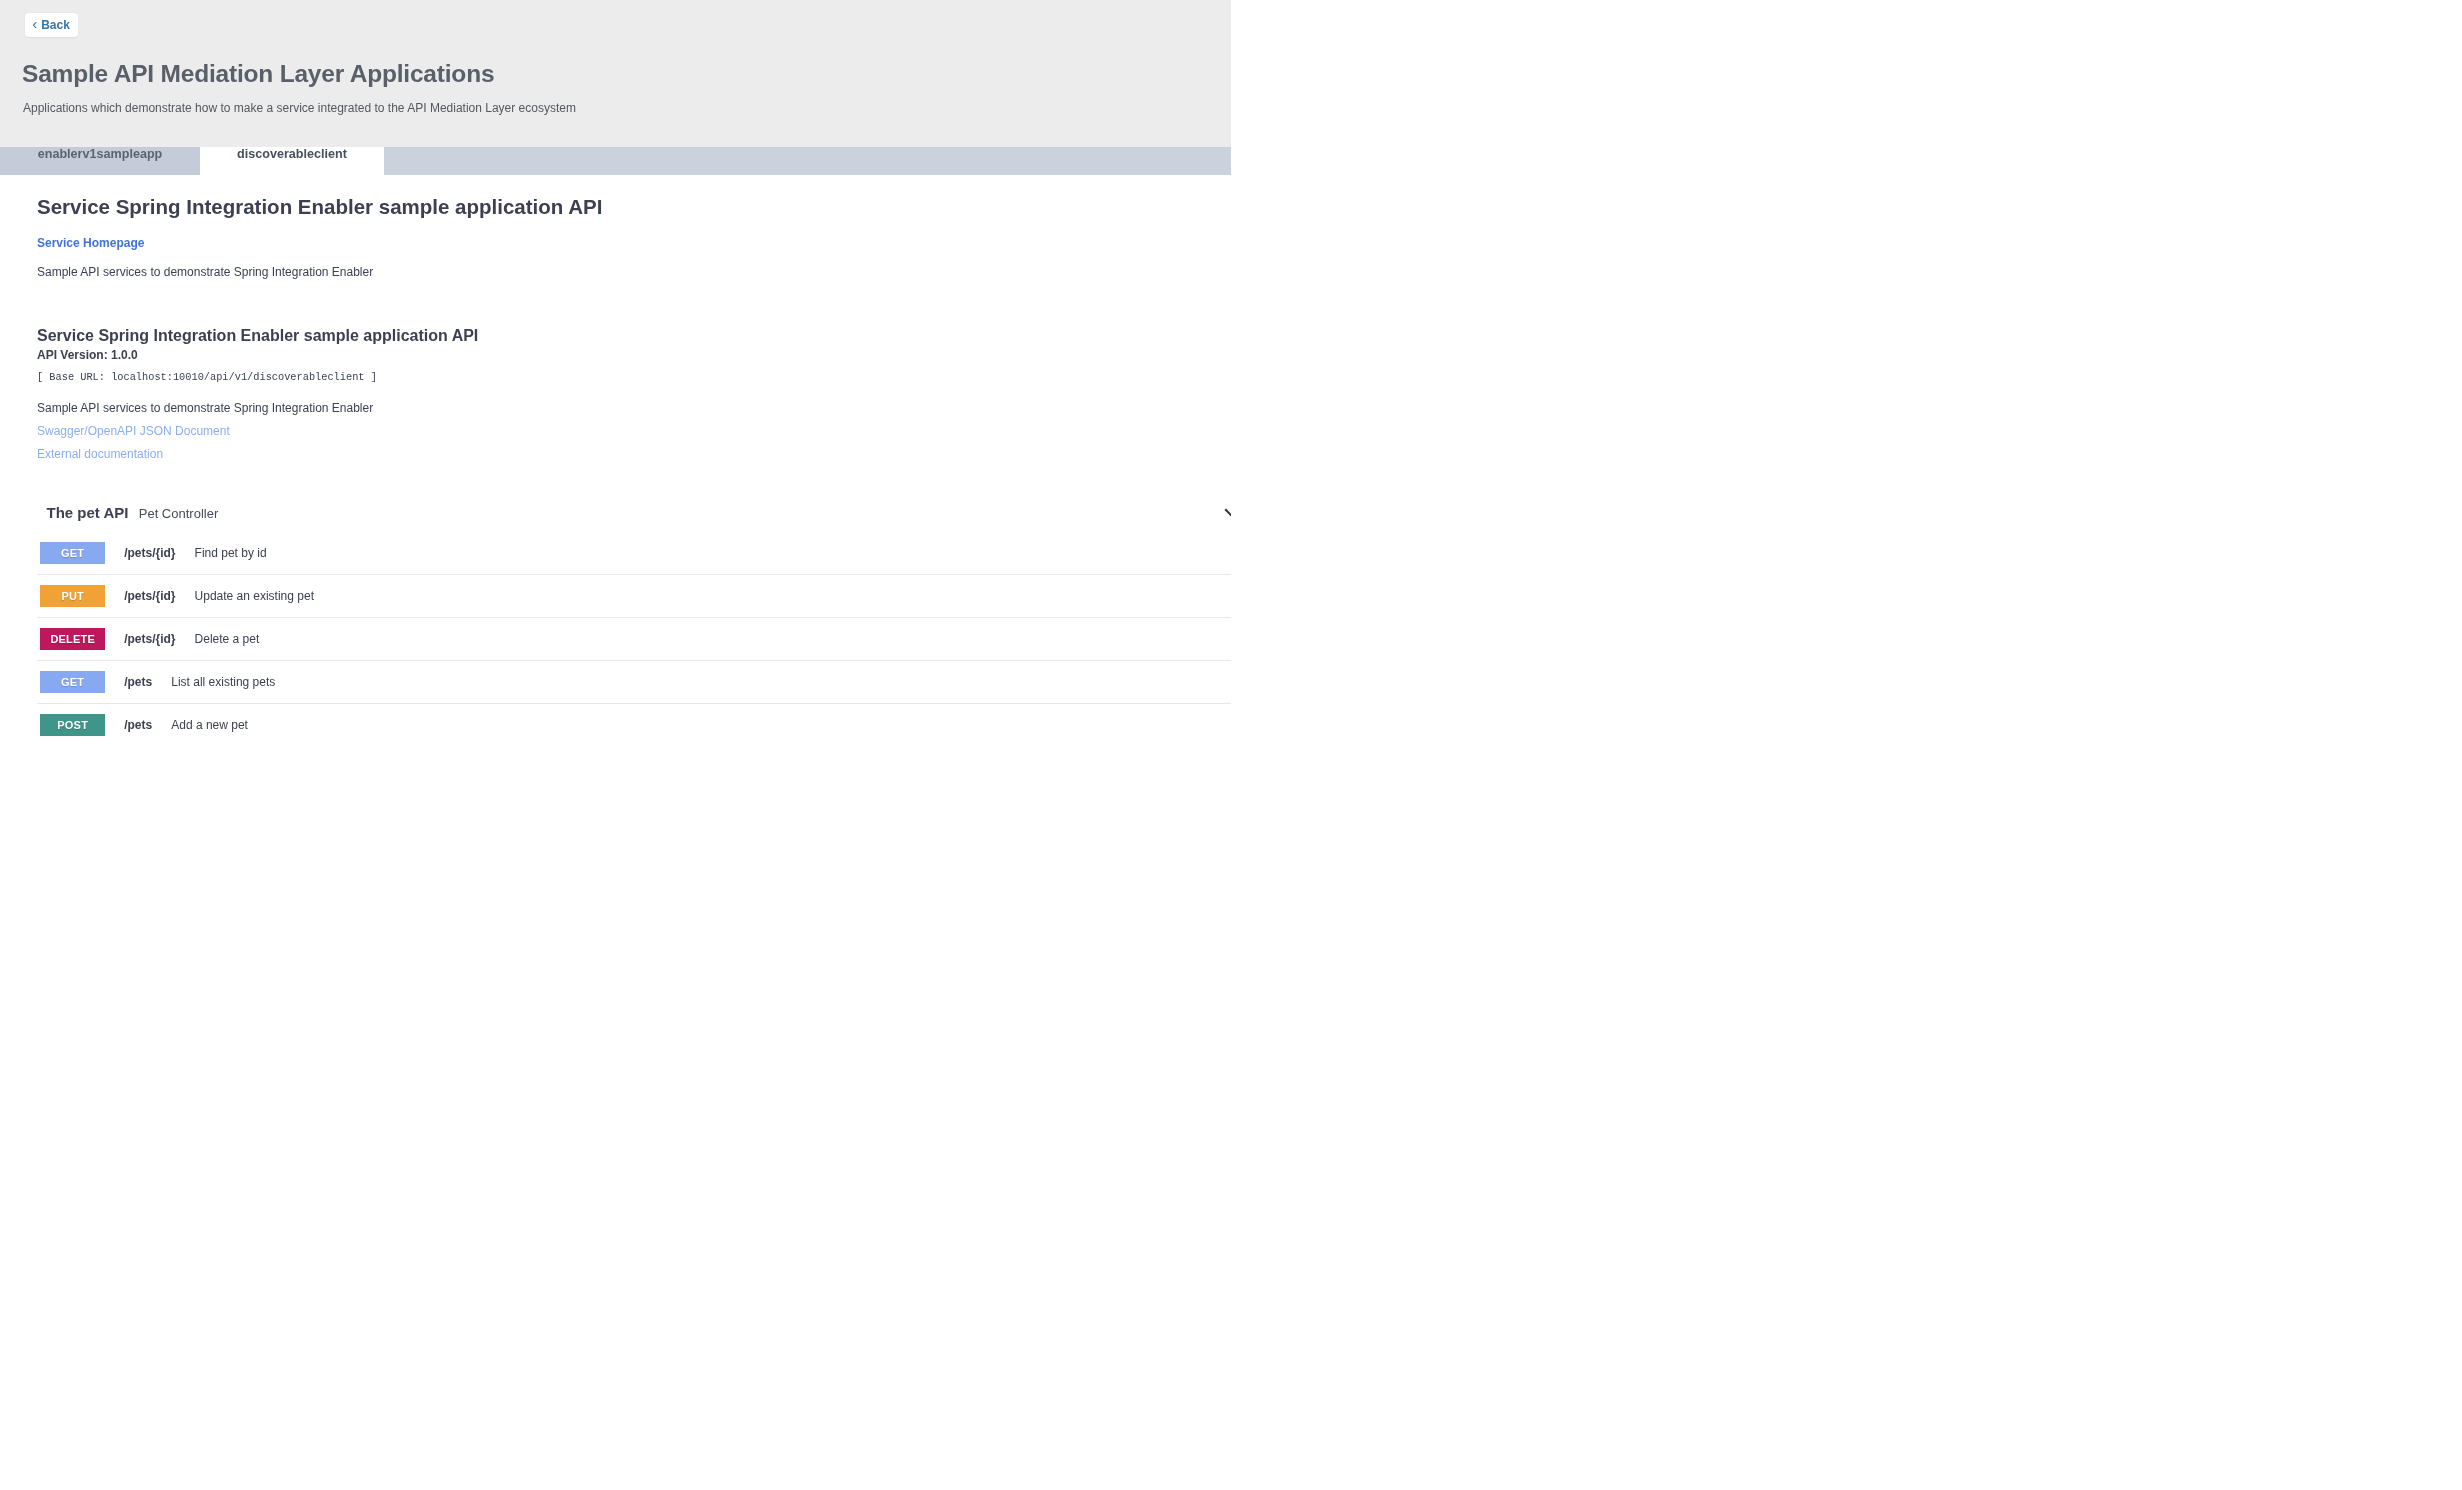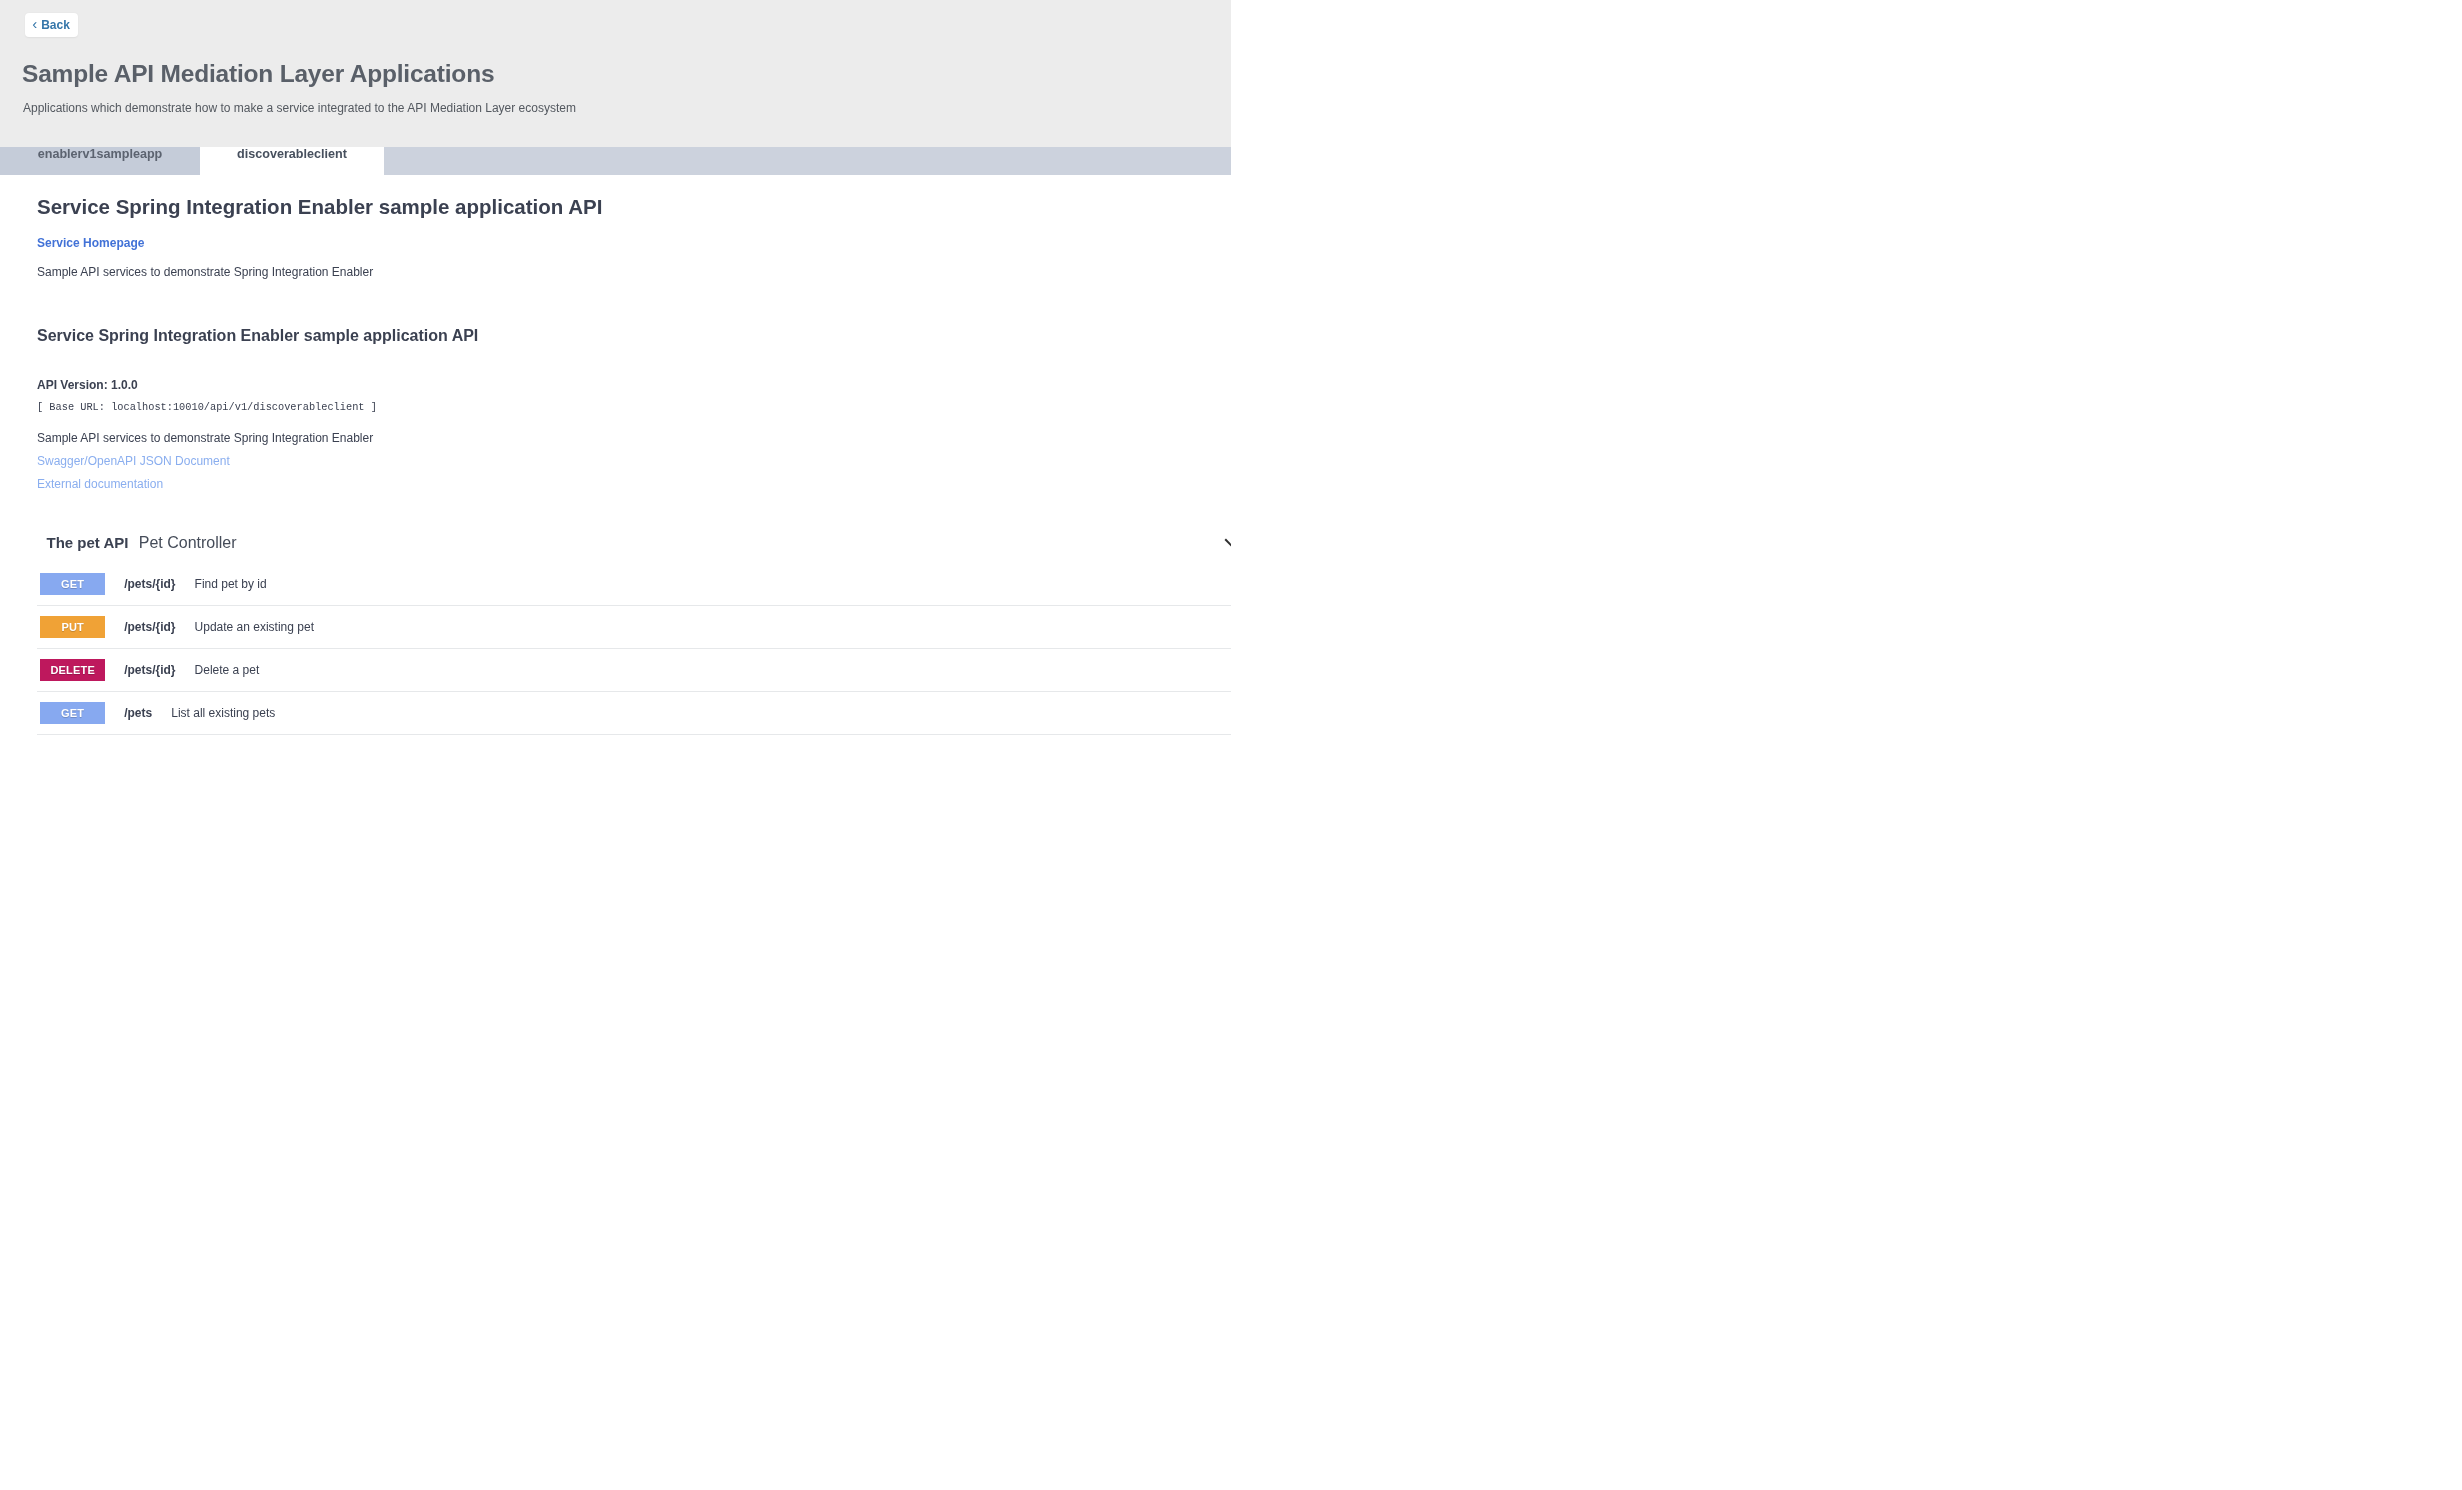--- a/index.html
+++ b/index.html
@@ -92,21 +92,21 @@
     text-decoration:none;
     cursor:pointer;
   }
   .service-desc { margin:15px 0 0 0; font-size:12px; color:#3b4151; }
 
   .apidoc-title {
     margin:47px 0 0 0;
     font-size:16px; line-height:1.2;
     font-weight:700; color:#3b4151;
   }
-  .api-version { margin:33px 0 0 0; font-size:12px; font-weight:700; color:#3b4151; }
+  .api-version { margin:3px 0 0 0; font-size:12px; font-weight:700; color:#3b4151; }
   .base-url {
     margin:9.5px 0 0 0;
     font-family:"Liberation Mono","DejaVu Sans Mono",monospace;
     font-size:10.3px;
     color:#3b4151;
   }
   .apidoc-desc { margin:18px 0 0 0; font-size:12px; color:#3b4151; }
   .doc-link {
     display:block;
     margin-top:8.7px;
@@ -117,21 +117,21 @@
   }
 
   
   .op-section { margin-top:43px; position:relative; }
   .section-head {
     display:flex; align-items:baseline;
     padding-left:9.5px;
     position:relative;
   }
   .section-title { font-size:15px; font-weight:700; color:#3b4151; }
-  .section-subtitle { margin-left:10.3px; font-size:16px; color:#454c59;text-align:center; }
+  .section-subtitle { margin-left:10.3px; font-size:13px; color:#454c59;text-align:center; }
   .section-chevron {
     position:absolute;
     right:-8px; top:0.8px;
     width:12px; height:12px;
     border-right:2.4px solid #2f2f2f;
     border-bottom:2.4px solid #2f2f2f;
     transform:rotate(45deg);
     cursor:pointer;
   }
   .op-rows { margin-top:11px; }

